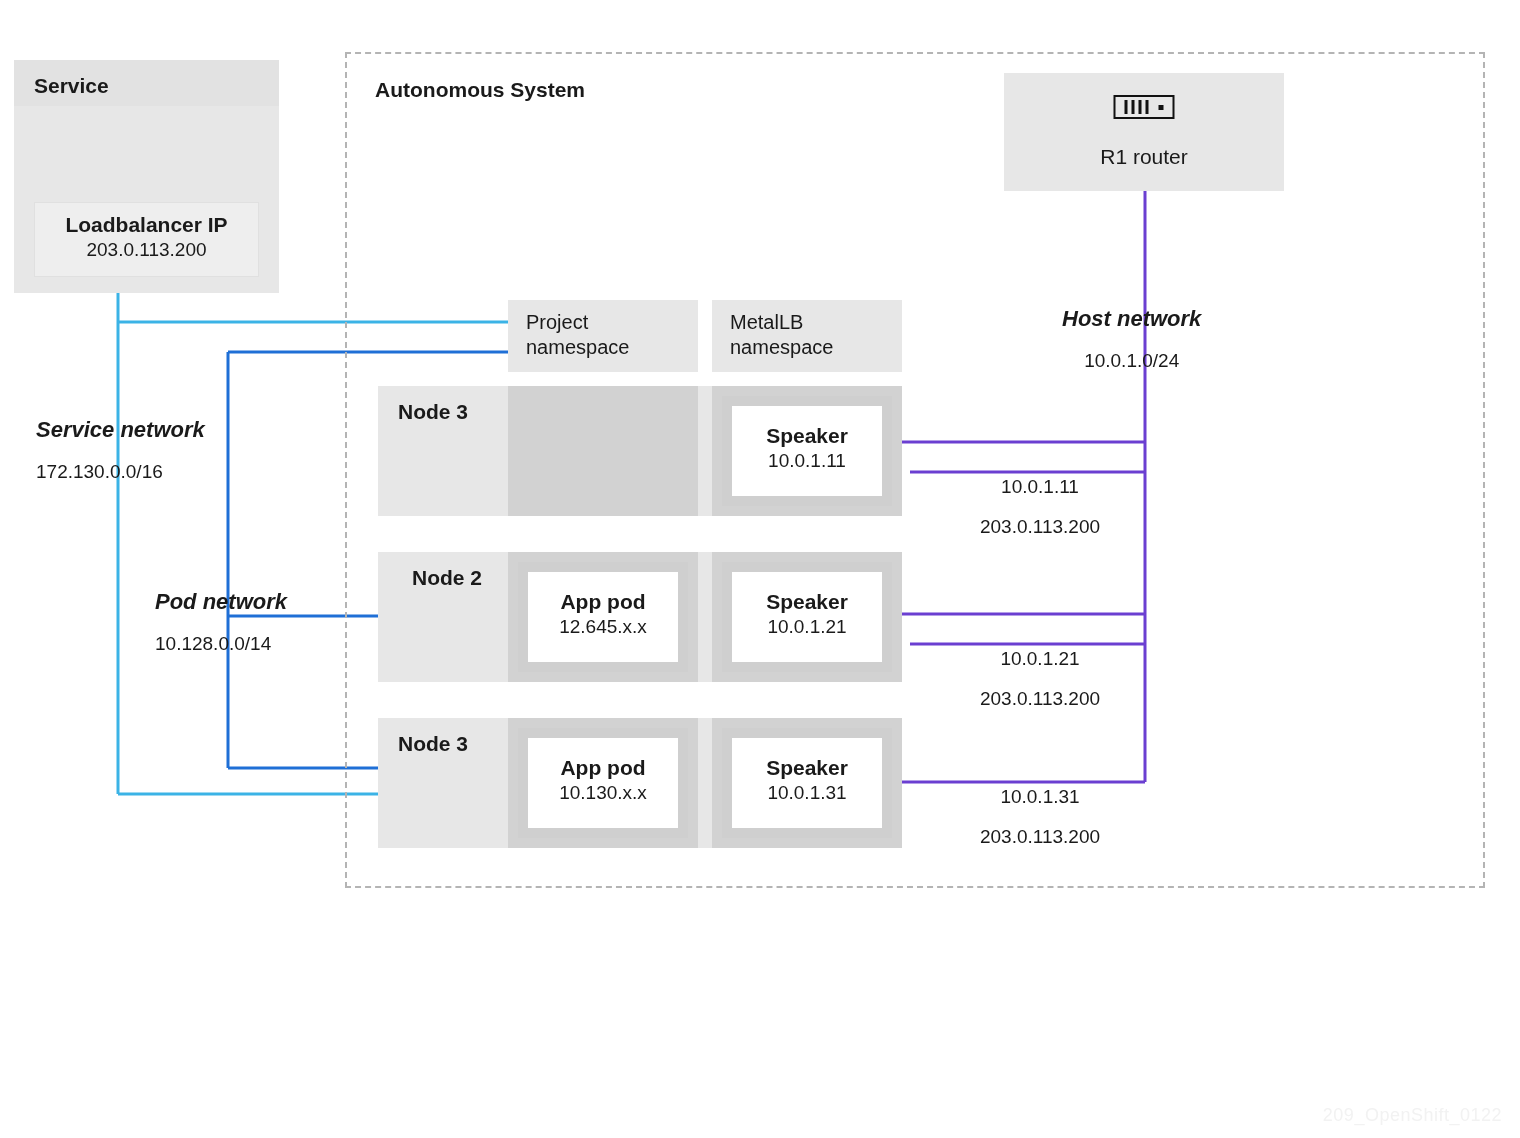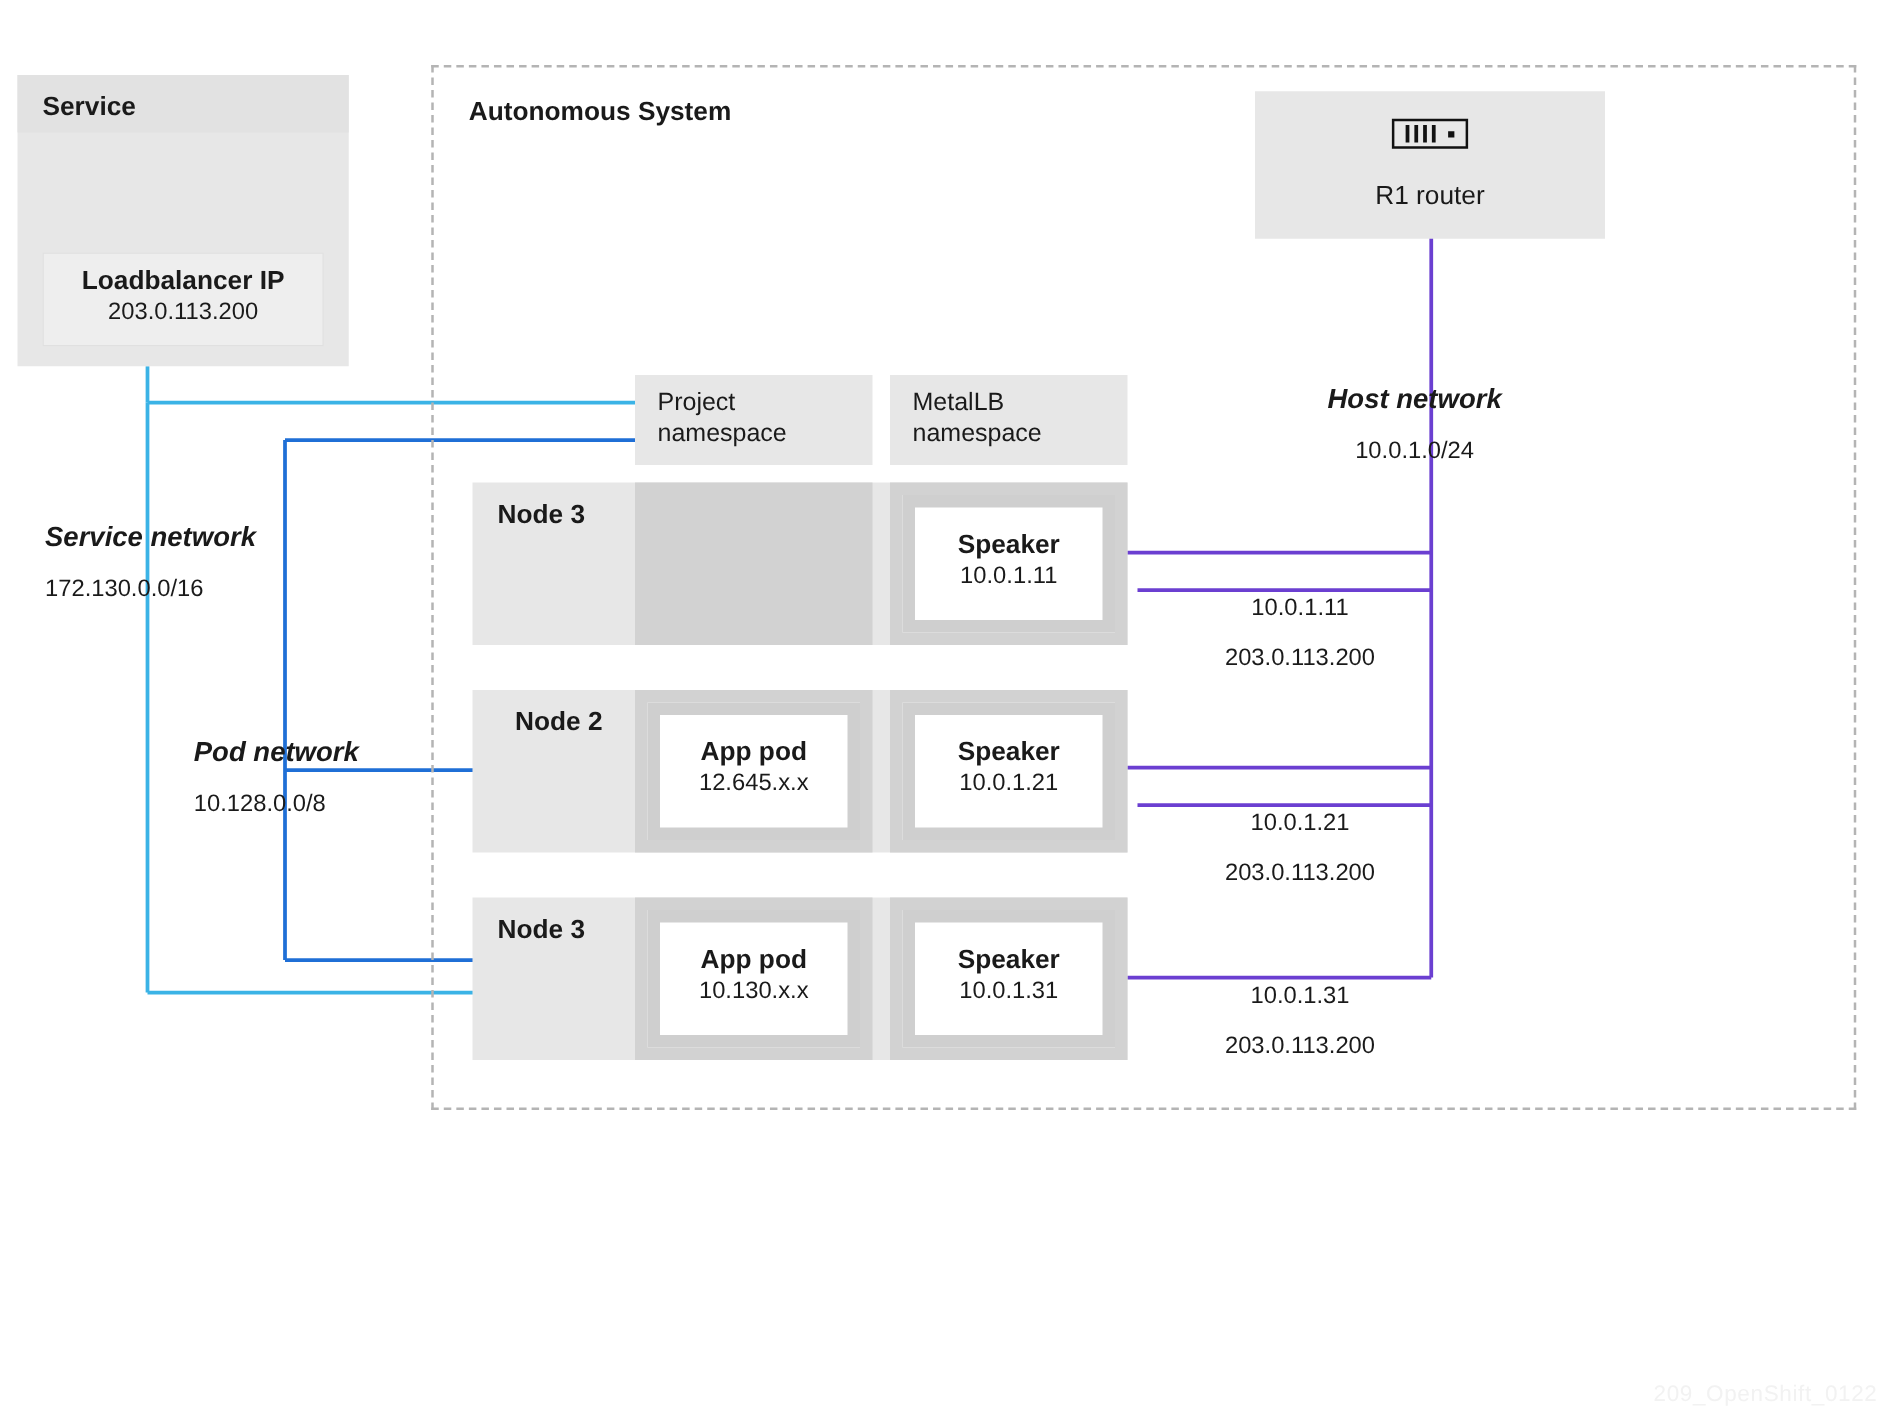--- a/index.html
+++ b/index.html
@@ -85,21 +85,21 @@
     <div class="pod-sub">203.0.113.200</div>
   </div>
 </div>
 
 <div class="label-block" style="left:36px;top:417px;">
   <div class="t">Service network</div>
   <div class="v">172.130.0.0/16</div>
 </div>
 <div class="label-block" style="left:155px;top:589px;">
   <div class="t">Pod network</div>
-  <div class="v">10.128.0.0/8</div>
+  <div class="v">10.128.0.0/14</div>
 </div>
 
 <div class="as-box" style="left:345px;top:52px;width:1140px;height:836px;">
 </div>
 <div class="box" style="left:375px;top:78px;font-weight:700;font-size:21px;">Autonomous System</div>
 
 <div class="box panel center" style="left:1004px;top:73px;width:280px;height:118px;">
   <div class="router-icons" style="top:22px;">
     <div class="bars">
         <div class="bar"></div>

